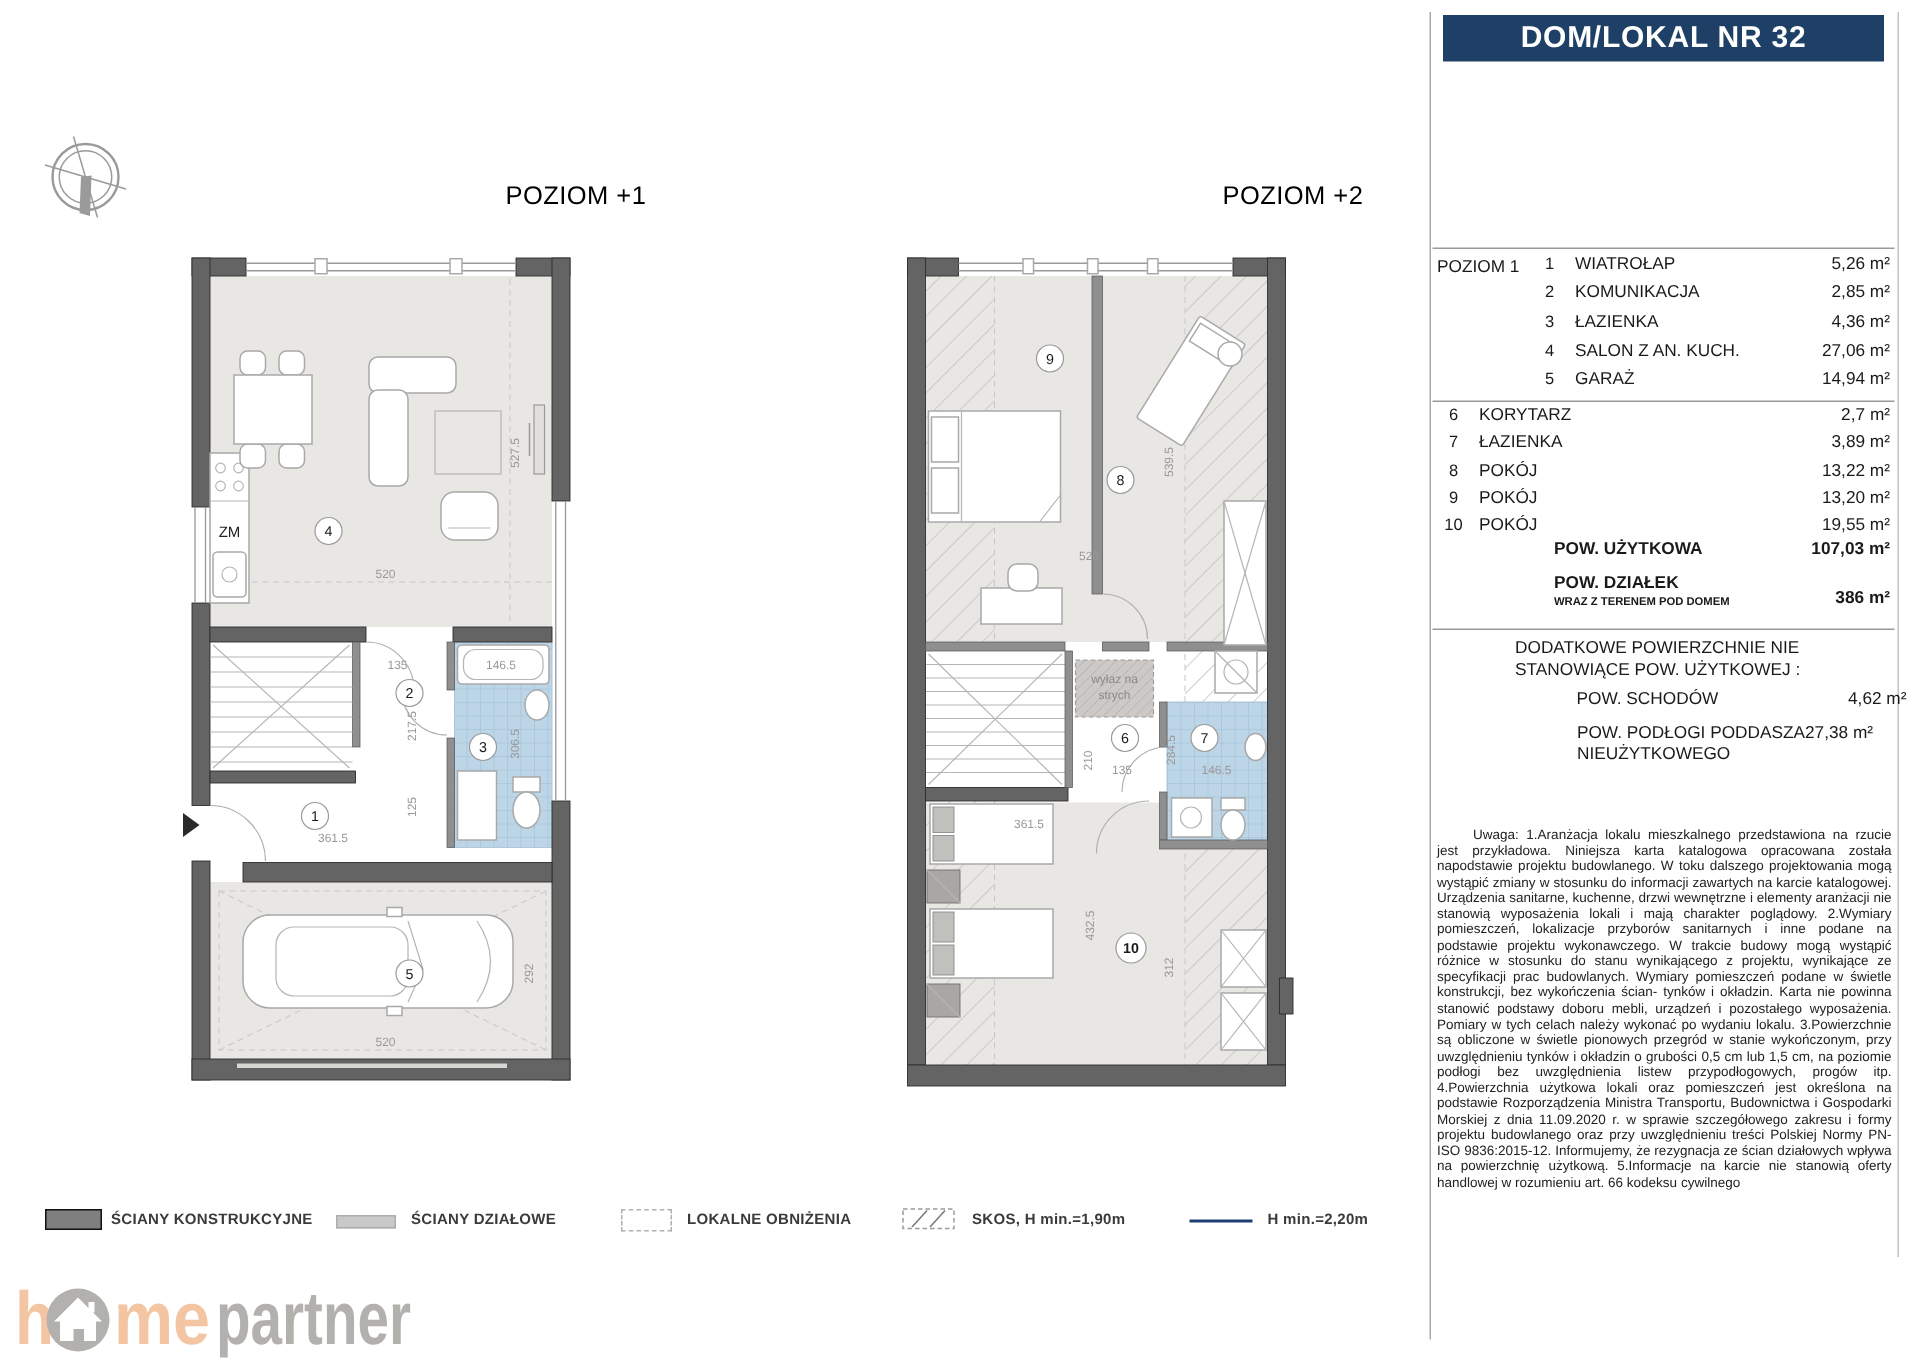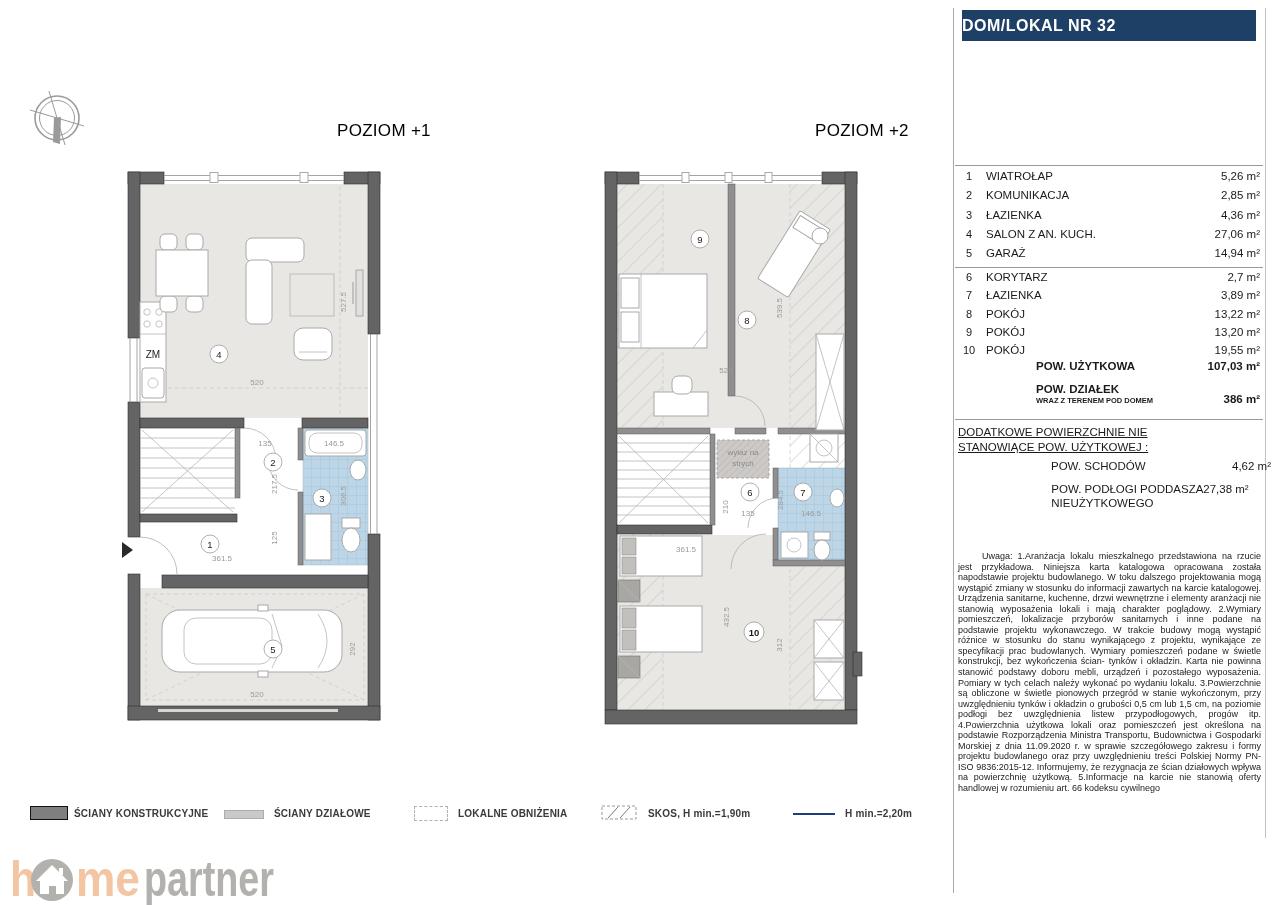--- a/index.html
+++ b/index.html
@@ -1,39 +1,39 @@
 <!DOCTYPE html>
 <html><head>
 <meta charset="utf-8">
 <style>
   html,body{margin:0;padding:0;}
   body{width:1280px;height:905px;background:#ffffff;position:relative;overflow:hidden;
        font-family:"Liberation Sans",sans-serif;color:#1a1a1a;}
   .abs{position:absolute;}
   
   .header-bar{left:962px;top:10px;width:294px;height:31px;background:#1f4066;color:#fff;
-              display:flex;align-items:center;justify-content:flex-start;font-size:16px;
+              display:flex;align-items:center;justify-content:center;font-size:20px;
               font-weight:bold;letter-spacing:.5px;}
   .vline{width:1px;background:#a9a9a9;}
   .hline{height:1px;background:#9a9a9a;}
   
   .plan-title{font-size:17px;color:#000;letter-spacing:.3px;}
   
   .tsection{left:958px;width:302px;display:flex;}
   .secname{width:64px;font-size:11.5px;padding-top:2px;}
   .rows{flex:1;}
   .trow{display:flex;align-items:baseline;height:19.3px;}
   .trow2{height:18.3px;}
   .tno{width:22px;text-align:center;font-size:11px;}
   .tlab{flex:1;font-size:11.5px;padding-left:6px;}
   .tarea{font-size:11.5px;text-align:right;white-space:nowrap;}
   .total{left:1036px;width:224px;display:flex;justify-content:space-between;
          font-weight:bold;font-size:11.5px;align-items:flex-end;}
   .sub{font-size:7.5px;font-weight:bold;margin-top:1px;}
-  .add-heading{left:958px;top:425px;width:250px;font-size:11.5px;line-height:14.5px;text-decoration:underline;}
+  .add-heading{left:1010px;top:425px;width:250px;font-size:11.5px;line-height:14.5px;}
   .addrow{left:1040px;width:220px;display:flex;justify-content:space-between;
           font-size:11.5px;align-items:flex-start;}
   .alab{width:152px;line-height:13.5px;}
   .disclaimer{left:958px;top:551px;width:303px;font-size:9px;line-height:10.55px;
               text-align:justify;text-indent:24px;color:#222;}
   
   .lg-label{font-size:10px;color:#3a3a3a;letter-spacing:.2px;font-weight:bold;}
   .sw1{left:30px;top:806px;width:36px;height:12px;background:#7f7f7f;border:1.5px solid #111;}
   .sw2{left:224px;top:810px;width:38px;height:7px;background:#c9c9c9;border:1px solid #adadad;}
   .sw3{left:414px;top:806px;width:32px;height:13px;background:#fff;border:1px dashed #b0b0b0;}
@@ -372,20 +372,21 @@
     <circle class="rb" cx="156" cy="470" r="10"></circle>
       <text class="rn" style="font-weight:bold" x="156" y="473.5">10</text>
   </g>
 </svg>
 
 <div class="abs hline" style="left:955px;top:165px;width:308px;"></div>
 <div class="abs hline" style="left:955px;top:267px;width:308px;"></div>
 <div class="abs hline" style="left:955px;top:419px;width:308px;"></div>
 
 <div class="abs tsection" style="top:170px;">
+  <div class="secname">POZIOM 1</div>
   <div class="rows">
     <div class="trow">
       <span class="tno">1</span>
       <span class="tlab">WIATROŁAP</span>
       <span class="tarea">5,26 m²</span>
     </div>
     <div class="trow">
       <span class="tno">2</span>
       <span class="tlab">KOMUNIKACJA</span>
       <span class="tarea">2,85 m²</span>

